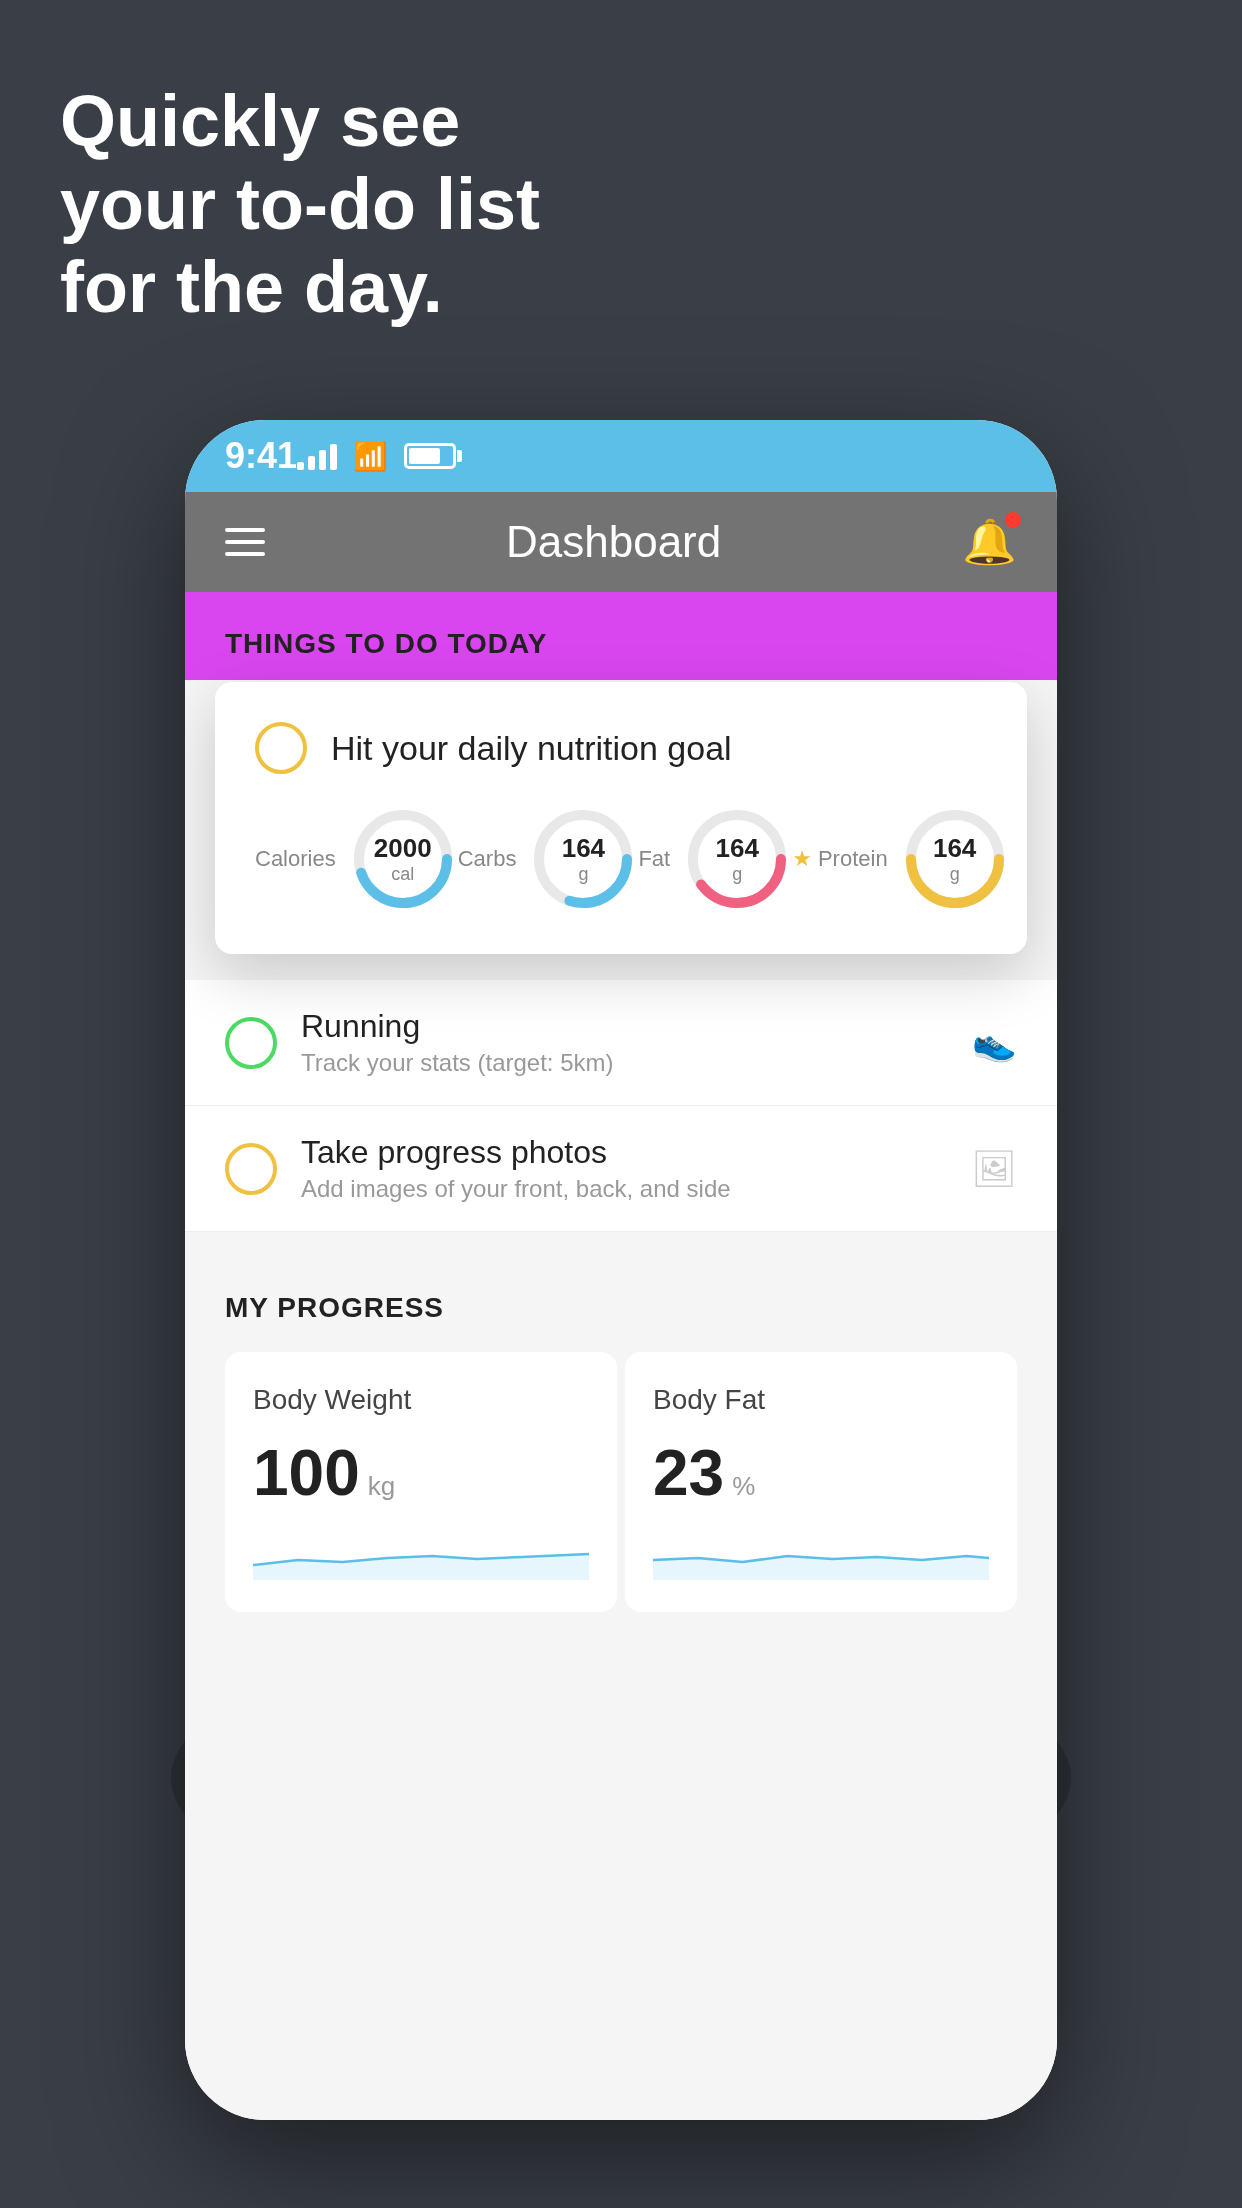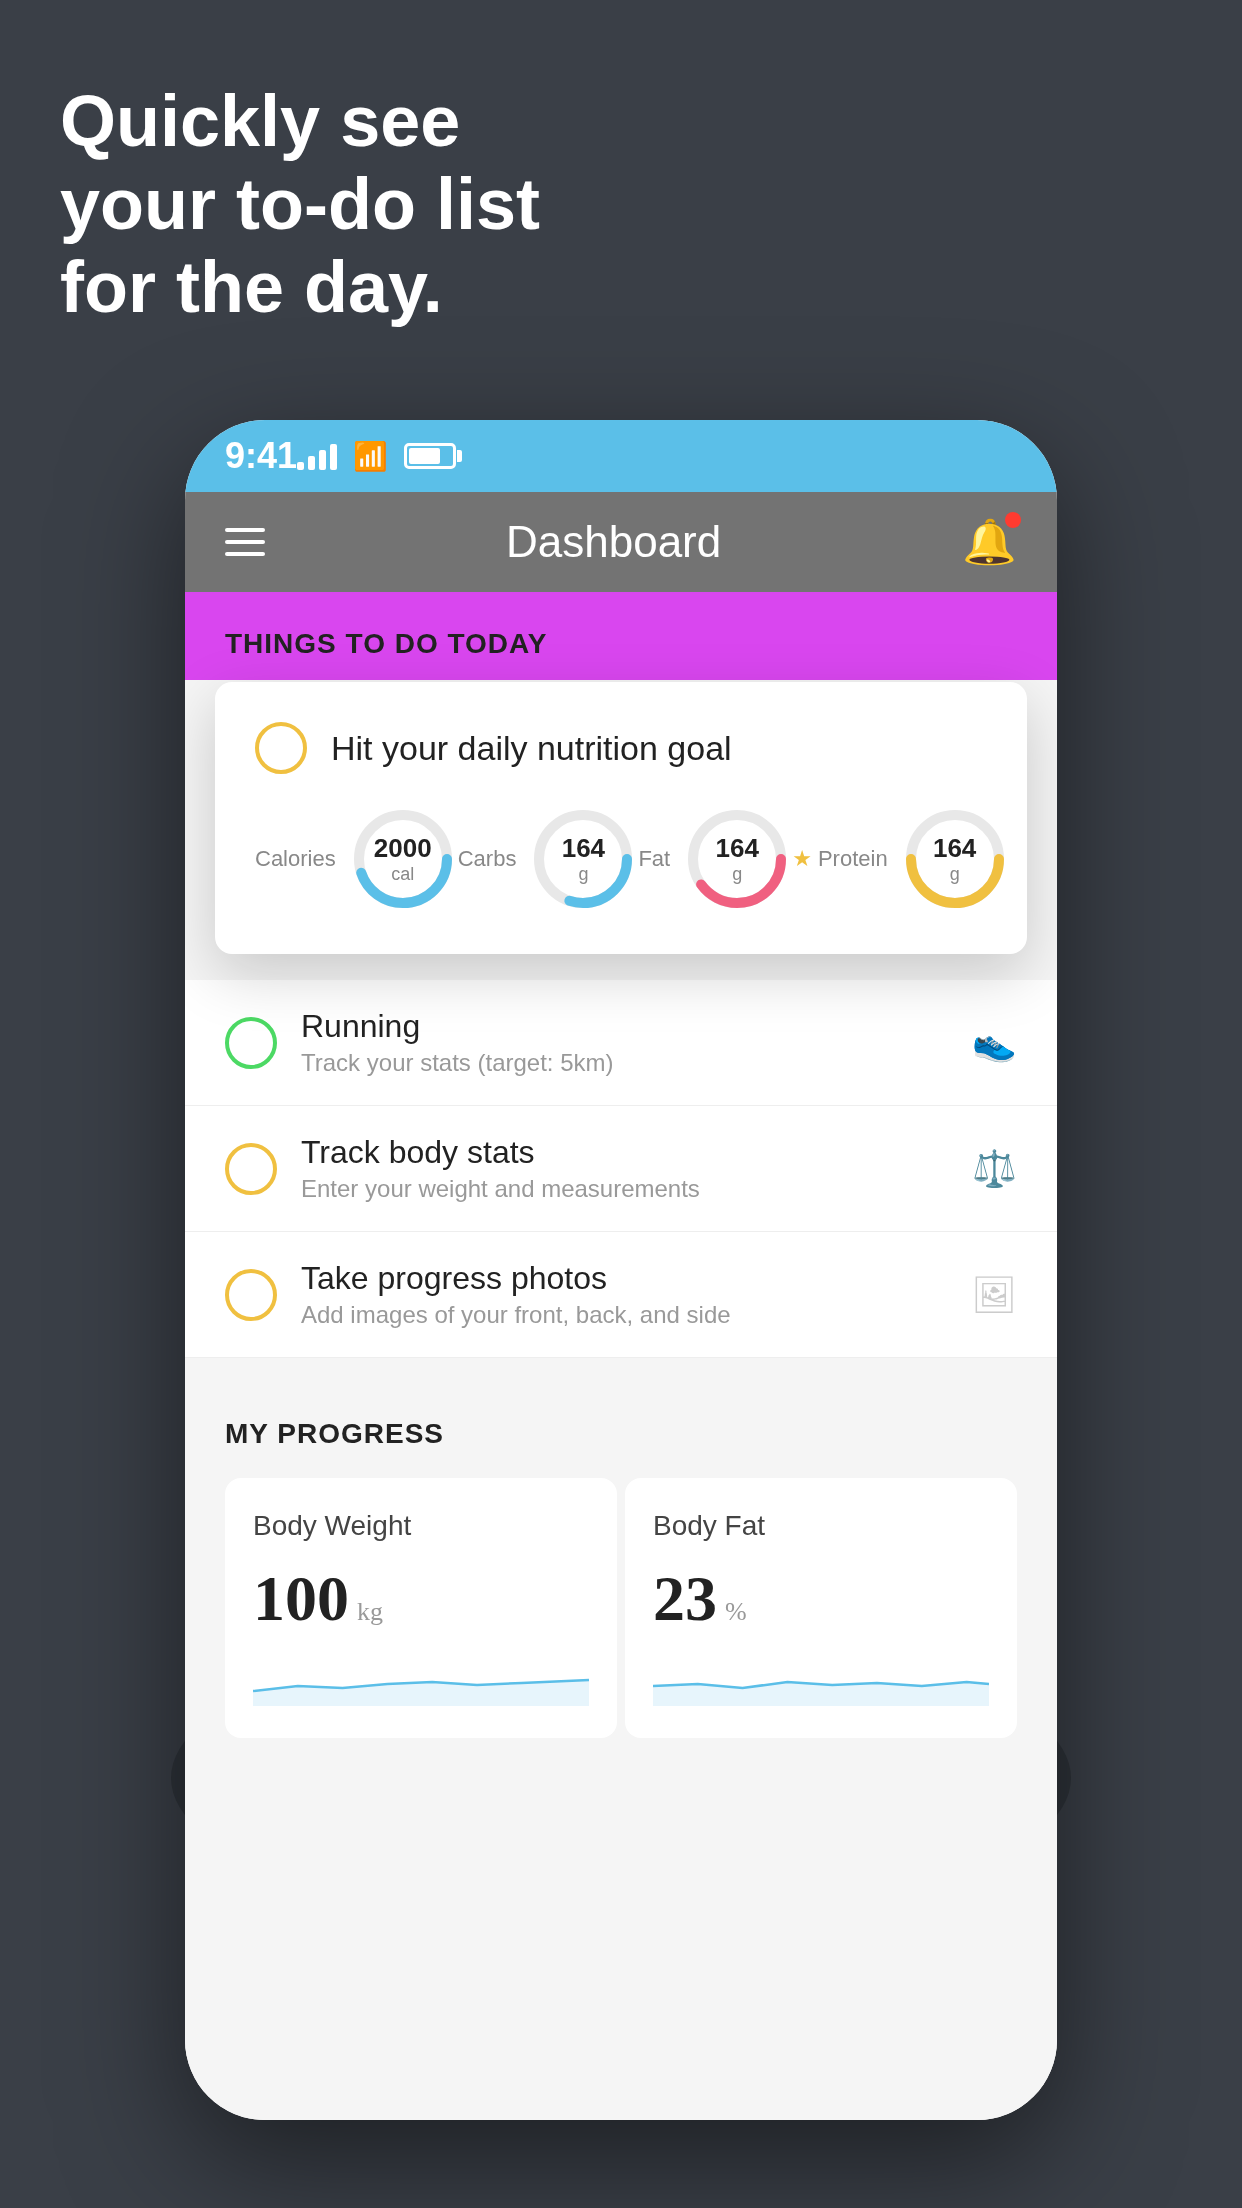--- a/index.html
+++ b/index.html
@@ -308,21 +308,20 @@
       font-size: 28px;
       color: #444;
       font-weight: 500;
       margin-bottom: 20px;
     }
     .progress-value {
       display: flex;
       align-items: baseline;
       gap: 8px;
       margin-bottom: 20px;
-      font-family: Liberation Serif, serif;
     }
     .progress-number {
       font-size: 64px;
       font-weight: 700;
       color: #222;
     }
     .progress-unit {
       font-size: 26px;
       color: #999;
     }
@@ -465,28 +464,20 @@
 
       <div class="todo-row">
         <div class="circle-check circle-check-green"></div>
         <div class="todo-row-text">
           <div class="todo-row-title">Running</div>
           <div class="todo-row-subtitle">Track your stats (target: 5km)</div>
         </div>
         <span class="todo-row-icon">👟</span>
       </div>
 
-      <div class="todo-row">
-        <div class="circle-check circle-check-yellow"></div>
-        <div class="todo-row-text">
-          <div class="todo-row-title">Track body stats</div>
-          <div class="todo-row-subtitle">Enter your weight and measurements</div>
-        </div>
-        <span class="todo-row-icon">⚖️</span>
-      </div>
 
       <div class="todo-row">
         <div class="circle-check circle-check-yellow"></div>
         <div class="todo-row-text">
           <div class="todo-row-title">Take progress photos</div>
           <div class="todo-row-subtitle">Add images of your front, back, and side</div>
         </div>
         <span class="todo-row-icon">🖼</span>
       </div>
 

